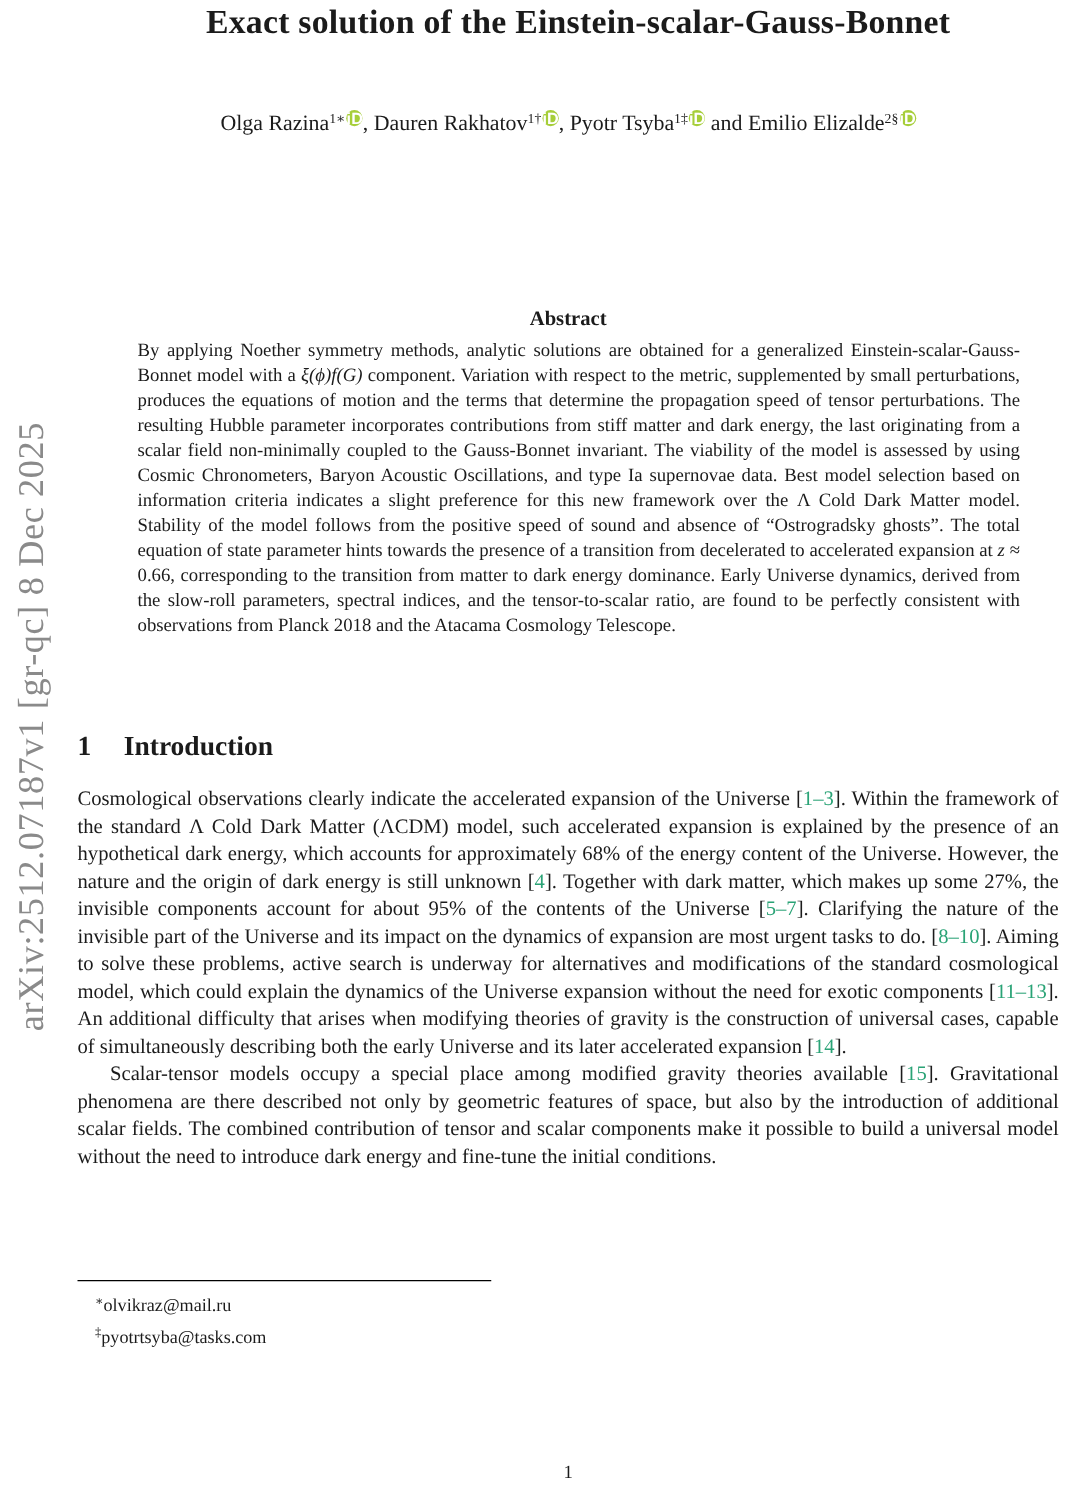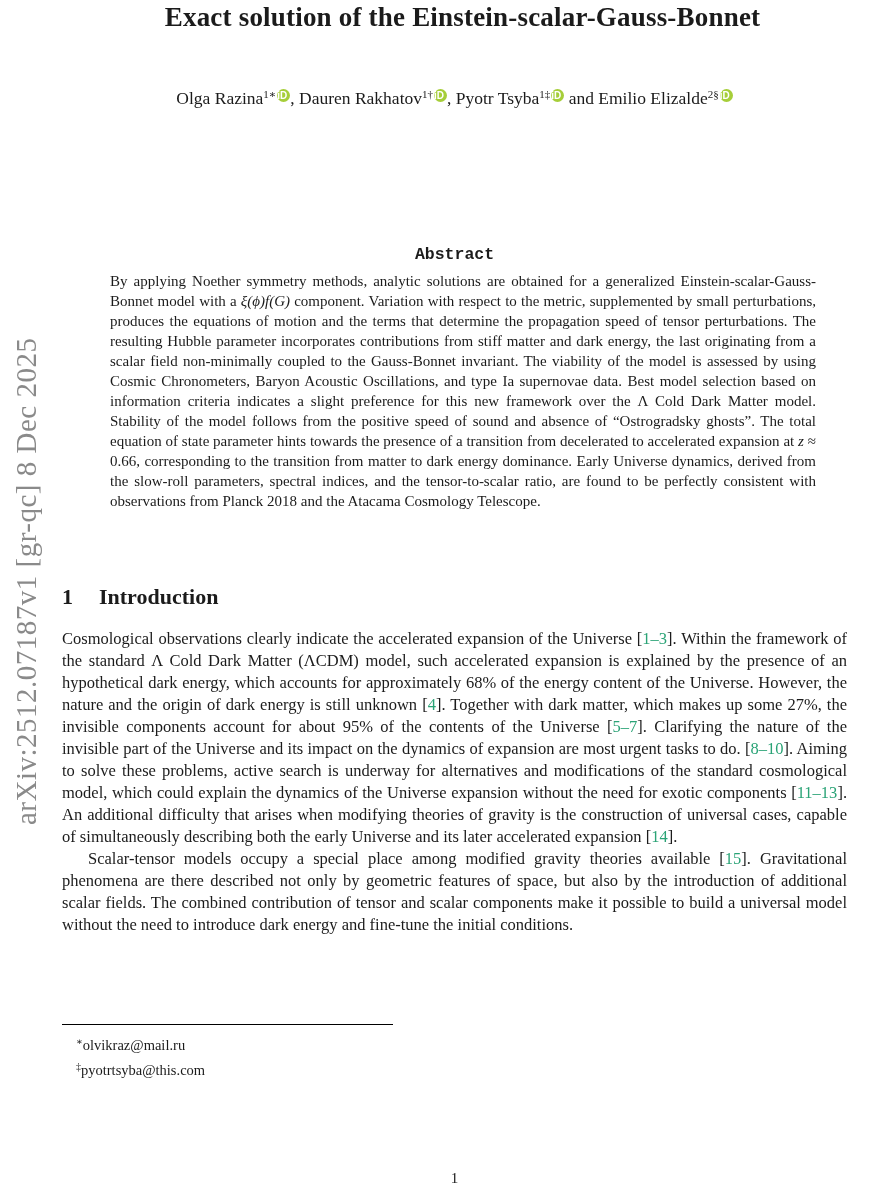--- a/index.html
+++ b/index.html
@@ -40,35 +40,35 @@
     text-align:center;
     font-size:17.5px;
   }
   .auth-sup{font-size:11px;vertical-align:6px;line-height:0;}
   .orcid{
     display:inline-block;
     width:13px;height:13px;border-radius:50%;
     background:var(--orcid);
     color:#ffffff;
     font-family:"Liberation Sans","DejaVu Sans",sans-serif;
-    font-size:10px;font-weight:bold;
+    font-size:13px;font-weight:bold;
     line-height:13px;text-align:left;
     vertical-align:5px;
     margin-left:1px;
   }
   .affiliations{
     position:absolute;top:180px;left:0;right:0;
     text-align:center;
     font-size:15.5px;line-height:22.5px;
   }
   .aff-sup{font-size:10.5px;vertical-align:5px;margin-right:3px;}
   .abstract-heading{
     position:absolute;top:245px;left:0;right:0;
     text-align:center;
-    font-weight:bold;font-size:16.5px;font-family:Liberation Mono, monospace;
+    font-weight:bold;font-size:16.5px;
   }
   .abstract-body{
     position:absolute;top:271px;left:48px;width:706px;
     font-size:15px;line-height:20px;
     text-align:justify;
   }
   .math{font-style:italic;}
   .cite .bracket{color:var(--ink);}
   .cite-num{color:var(--cite);}
   .section-heading{
@@ -120,19 +120,19 @@
 
     <div class="body-text" id="intro">
         <p class="para"><span>Cosmological observations clearly indicate the accelerated expansion of the Universe </span><span class="cite"><span class="bracket">[</span><span class="cite-num">1–3</span><span class="bracket">]</span></span><span>. Within the framework of the standard Λ Cold Dark Matter (ΛCDM) model, such accelerated expansion is explained by the presence of an hypothetical dark energy, which accounts for approximately 68% of the energy content of the Universe. However, the nature and the origin of dark energy is still unknown </span><span class="cite"><span class="bracket">[</span><span class="cite-num">4</span><span class="bracket">]</span></span><span>. Together with dark matter, which makes up some 27%, the invisible components account for about 95% of the contents of the Universe </span><span class="cite"><span class="bracket">[</span><span class="cite-num">5–7</span><span class="bracket">]</span></span><span>. Clarifying the nature of the invisible part of the Universe and its impact on the dynamics of expansion are most urgent tasks to do. </span><span class="cite"><span class="bracket">[</span><span class="cite-num">8–10</span><span class="bracket">]</span></span><span>. Aiming to solve these problems, active search is underway for alternatives and modifications of the standard cosmological model, which could explain the dynamics of the Universe expansion without the need for exotic components </span><span class="cite"><span class="bracket">[</span><span class="cite-num">11–13</span><span class="bracket">]</span></span><span>. An additional difficulty that arises when modifying theories of gravity is the construction of universal cases, capable of simultaneously describing both the early Universe and its later accelerated expansion </span><span class="cite"><span class="bracket">[</span><span class="cite-num">14</span><span class="bracket">]</span></span><span>.</span></p>
         <p class="para indent"><span>Scalar-tensor models occupy a special place among modified gravity theories available </span><span class="cite"><span class="bracket">[</span><span class="cite-num">15</span><span class="bracket">]</span></span><span>. Gravitational phenomena are there described not only by geometric features of space, but also by the introduction of additional scalar fields. The combined contribution of tensor and scalar components make it possible to build a universal model without the need to introduce dark energy and fine-tune the initial conditions.</span></p>
       </div>
 
     <div class="footnote-rule"></div>
 
     <div class="footnotes" id="footnotes">
         <div class="footnote"><sup class="fn-sup">∗</sup><span>olvikraz@mail.ru</span></div>
-        <div class="footnote"><sup class="fn-sup">‡</sup><span>pyotrtsyba@this.com</span></div>
+        <div class="footnote"><sup class="fn-sup">‡</sup><span>pyotrtsyba@tasks.com</span></div>
       </div>
 
     <div class="page-number">1</div>
 
   </div>
 </div>
 
 </body></html>

